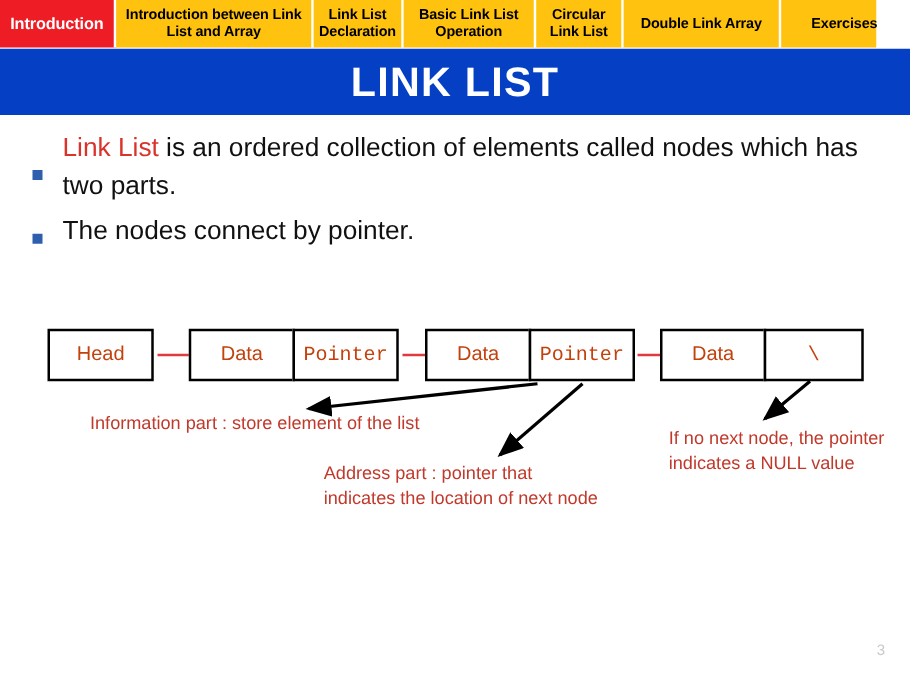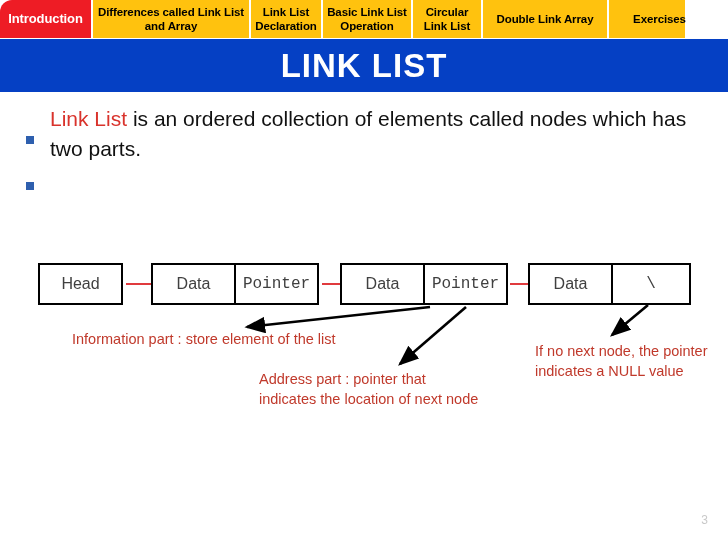--- a/index.html
+++ b/index.html
@@ -9,21 +9,20 @@
   }
   body {
     font-family: "Liberation Sans", sans-serif;
   }
   #slide {
     position: relative;
     width: 728px;
     height: 546px;
     background: #ffffff;
     overflow: hidden;
-    border-radius: 12px;
   }
 
   
   #navbar {
     position: absolute;
     left: 0;
     top: 0;
     width: 728px;
     height: 38px;
     display: flex;
@@ -106,21 +105,21 @@
     height: 180px;
   }
   .node-box {
     position: absolute;
     border: 2px solid #000000;
     box-sizing: border-box;
     display: flex;
     align-items: center;
     justify-content: center;
     font-size: 16px;
-    color: #404040;
+    color: #c2410c;
     background: #ffffff;
     height: 42px;
     top: 23px;
   }
   .node-cell-divider {
     border-left: 2px solid #000000;
     font-family: Liberation Mono, monospace;
   }
   .arrow-red {
     position: absolute;
@@ -175,26 +174,26 @@
 </head>
 <body>
 
 <div id="slide">
 
   <div id="navbar">
     <div class="nav-tab active" style="width:93px">
       <span>Introduction</span>
     </div>
     <div class="nav-tab" style="width:158px">
-      <span>Differences called Link List and Array</span>
+      <span>Introduction between Link List and Array</span>
     </div>
     <div class="nav-tab" style="width:72px">
       <span>Link List Declaration</span>
     </div>
-    <div class="nav-tab" style="width:90px">
+    <div class="nav-tab" style="width:106px">
       <span>Basic Link List Operation</span>
     </div>
     <div class="nav-tab" style="width:70px">
       <span>Circular Link List</span>
     </div>
     <div class="nav-tab" style="width:126px">
       <span>Double Link Array</span>
     </div>
     <div class="nav-tab" style="width:76px">
       <span>Exercises</span>
@@ -205,20 +204,21 @@
     <div id="title-text">LINK LIST</div>
   </div>
 
   <div id="bullets">
     <div class="bullet-row">
       <div class="bullet-marker"></div>
       <div class="bullet-text"><span class="hl-red">Link List</span><span> is an ordered collection of elements called nodes which has two parts.</span></div>
     </div>
     <div class="bullet-row">
       <div class="bullet-marker"></div>
+      <div class="bullet-text">The nodes connect by pointer.</div>
     </div>
   </div>
 
   <div id="diagram">
 
     <div class="node-box" style="left:38px; width:85px;">
       <span>Head</span>
     </div>
 
     <div class="arrow-red" style="left:126px; width:46px;">

